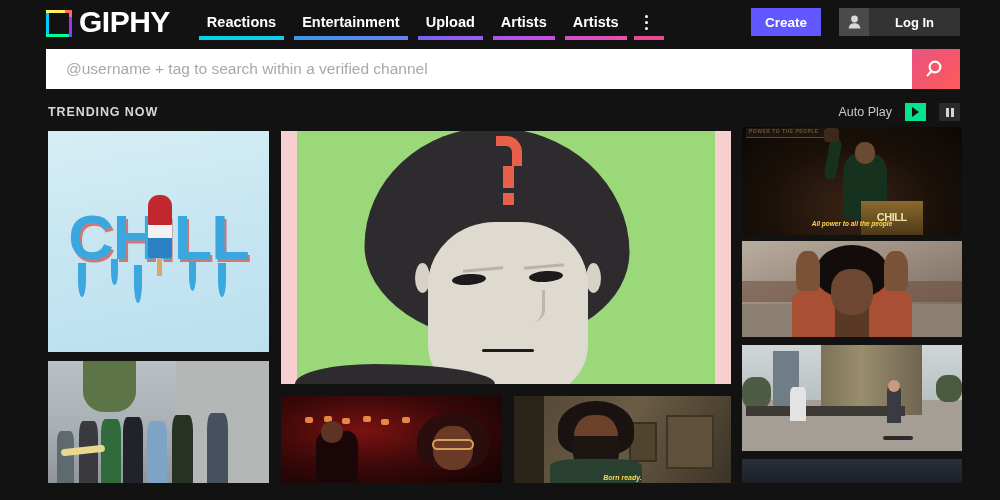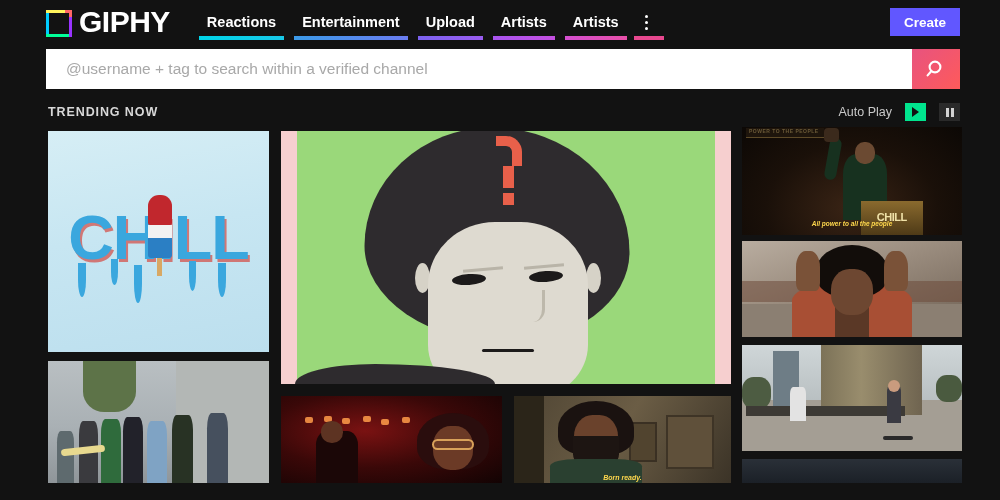--- a/index.html
+++ b/index.html
@@ -326,20 +326,29 @@
     <div class="nav-more">
       <i></i>
         <i></i>
         <i></i>
       <span class="bar" style="background:#e8488f"></span>
     </div>
   </div>
 
   <div class="header-right">
     <button class="btn-pill btn-purple">Create</button>
+    <div class="login-group">
+      <div class="login-avatar">
+        <svg width="13" height="14" viewBox="0 0 13 14" aria-hidden="true">
+          <circle cx="6.5" cy="4" r="3.4" fill="#d8d8d8"></circle>
+          <path d="M0.7 13.5c0-3.4 2.6-5.3 5.8-5.3s5.8 1.9 5.8 5.3z" fill="#d8d8d8"></path>
+        </svg>
+      </div>
+      <div class="login-label">Log In</div>
+    </div>
   </div>
 </div>
 
 <div class="searchbar">
   <input class="search-input" type="text" placeholder="@username + tag to search within a verified channel" style="">
   <button class="search-btn">
     <svg width="21" height="21" viewBox="0 0 21 21" aria-hidden="true">
       <circle cx="9" cy="8" r="5.4" fill="none" stroke="#fff" stroke-width="2.1"></circle>
       <line x1="5.2" y1="12.2" x2="1.6" y2="16.4" stroke="#fff" stroke-width="2.1" stroke-linecap="round"></line>
     </svg>

